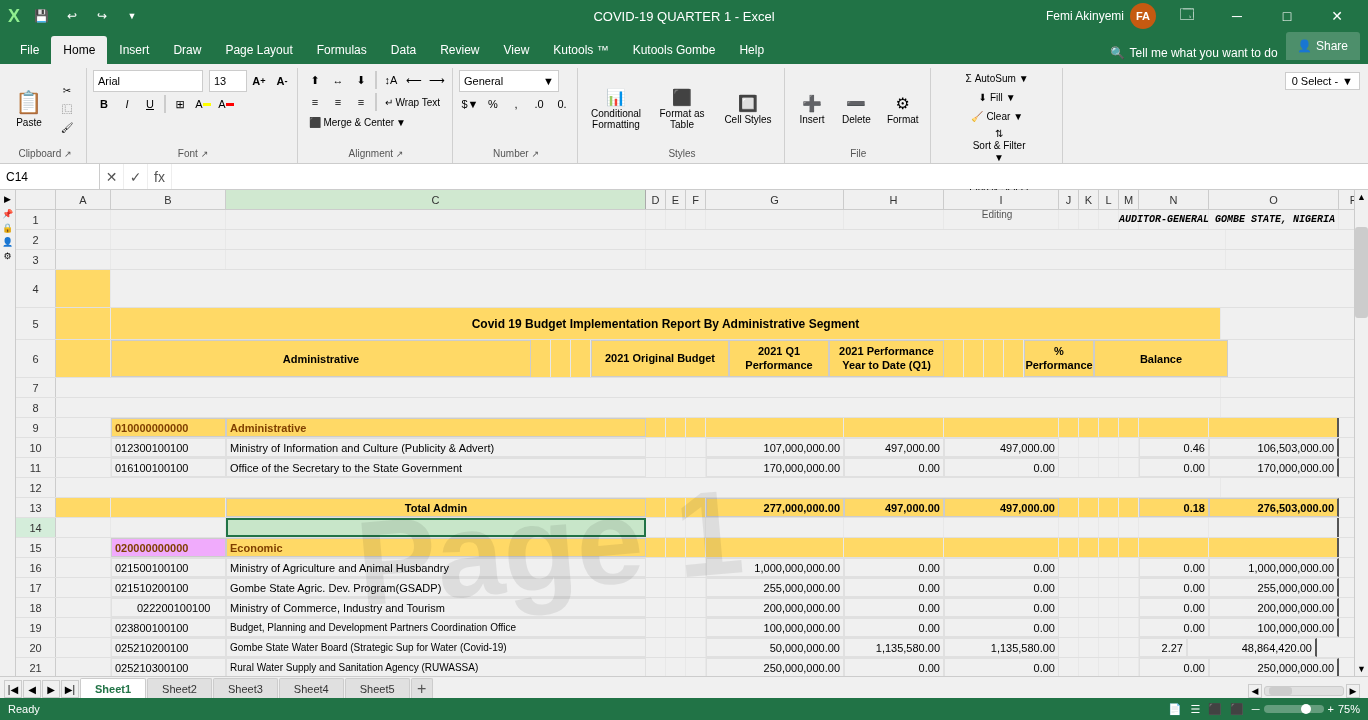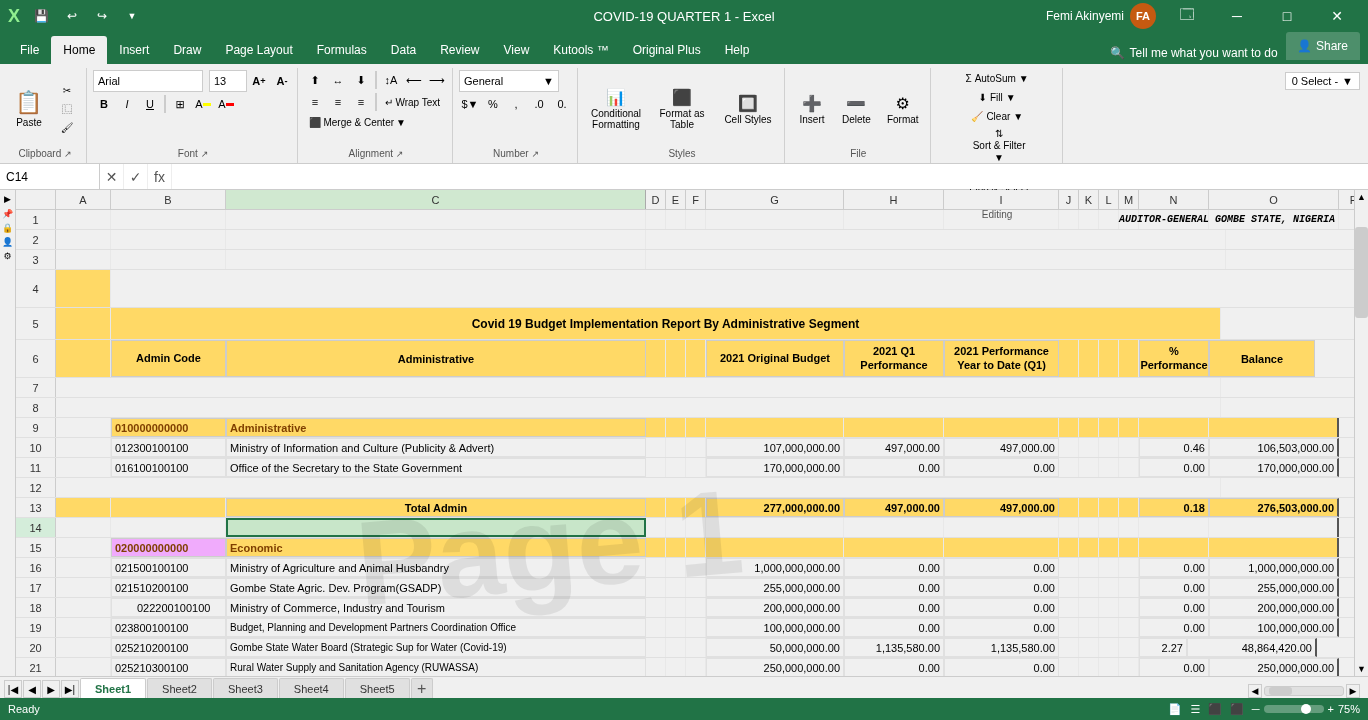--- a/index.html
+++ b/index.html
@@ -304,21 +304,21 @@
     <div class="ribbon-tab">File</div>
     <div class="ribbon-tab active">Home</div>
     <div class="ribbon-tab">Insert</div>
     <div class="ribbon-tab">Draw</div>
     <div class="ribbon-tab">Page Layout</div>
     <div class="ribbon-tab">Formulas</div>
     <div class="ribbon-tab">Data</div>
     <div class="ribbon-tab">Review</div>
     <div class="ribbon-tab">View</div>
     <div class="ribbon-tab">Kutools ™</div>
-    <div class="ribbon-tab">Original Plus</div>
+    <div class="ribbon-tab">Kutools Gombe</div>
     <div class="ribbon-tab">Help</div>
     <div style="flex:1;"></div>
     <div style="display:flex;align-items:center;gap:4px;padding-bottom:4px;color:white;font-size:12px;">
       <span>🔍</span>
       <span style="cursor:pointer;">Tell me what you want to do</span>
     </div>
     <div style="width:8px;"></div>
     <div class="ribbon-tab" style="margin-bottom:4px; background:rgba(255,255,255,0.2);">
       <span>👤</span>&nbsp;<span>Share</span>
     </div>
@@ -592,34 +592,33 @@
 
         <div class="grid-row tall" style="height:32px;">
           <div class="row-num">5</div>
           <div class="cell" style="width:55px; background:#ffd966;"></div>
           <div class="cell merge-title" style="width:1110px; background:#ffd966; font-size:12px; font-weight:bold;">Covid 19 Budget Implementation Report By Administrative Segment</div>
         </div>
 
         <div class="grid-row tall" style="height:38px;">
           <div class="row-num">6</div>
           <div class="cell" style="width:55px; background:#ffd966;"></div>
-          <div class="cell header-cell" style="width:115px; background:#ffd966; font-weight:bold; font-size:11px; text-align:center; justify-content:center; white-space:normal; line-height:1.2; border:1px solid #ccc;">Admin Code</div>
           <div class="cell header-cell" style="width:420px; background:#ffd966; font-weight:bold; font-size:11px; text-align:center; justify-content:center; border:1px solid #ccc;">Administrative</div>
           <div class="cell" style="width:20px; background:#ffd966;"></div>
           <div class="cell" style="width:20px; background:#ffd966;"></div>
           <div class="cell" style="width:20px; background:#ffd966;"></div>
           <div class="cell header-cell" style="width:138px; background:#ffd966; font-weight:bold; font-size:11px; text-align:center; justify-content:center; white-space:normal; line-height:1.2; border:1px solid #ccc;">2021 Original Budget</div>
           <div class="cell header-cell" style="width:100px; background:#ffd966; font-weight:bold; font-size:11px; text-align:center; justify-content:center; white-space:normal; line-height:1.2; border:1px solid #ccc;">2021 Q1 Performance</div>
           <div class="cell header-cell" style="width:115px; background:#ffd966; font-weight:bold; font-size:11px; text-align:center; justify-content:center; white-space:normal; line-height:1.2; border:1px solid #ccc;">2021 Performance Year to Date (Q1)</div>
           <div class="cell" style="width:20px; background:#ffd966;"></div>
           <div class="cell" style="width:20px; background:#ffd966;"></div>
           <div class="cell" style="width:20px; background:#ffd966;"></div>
           <div class="cell" style="width:20px; background:#ffd966;"></div>
           <div class="cell header-cell" style="width:70px; background:#ffd966; font-weight:bold; font-size:11px; text-align:center; justify-content:center; white-space:normal; line-height:1.2; border:1px solid #ccc;">% Performance</div>
-          <div class="cell header-cell" style="width:106px; background:#ffd966; font-weight:bold; font-size:11px; text-align:center; justify-content:center; border:1px solid #ccc;">Balance</div>
+          <div class="cell header-cell" style="width:134px; background:#ffd966; font-weight:bold; font-size:11px; text-align:center; justify-content:center; border:1px solid #ccc;">Balance</div>
         </div>
 
         <div class="grid-row">
           <div class="row-num">7</div>
           <div class="cell" style="width:1165px;"></div>
         </div>
 
         <div class="grid-row">
           <div class="row-num">8</div>
           <div class="cell" style="width:1165px;"></div>

